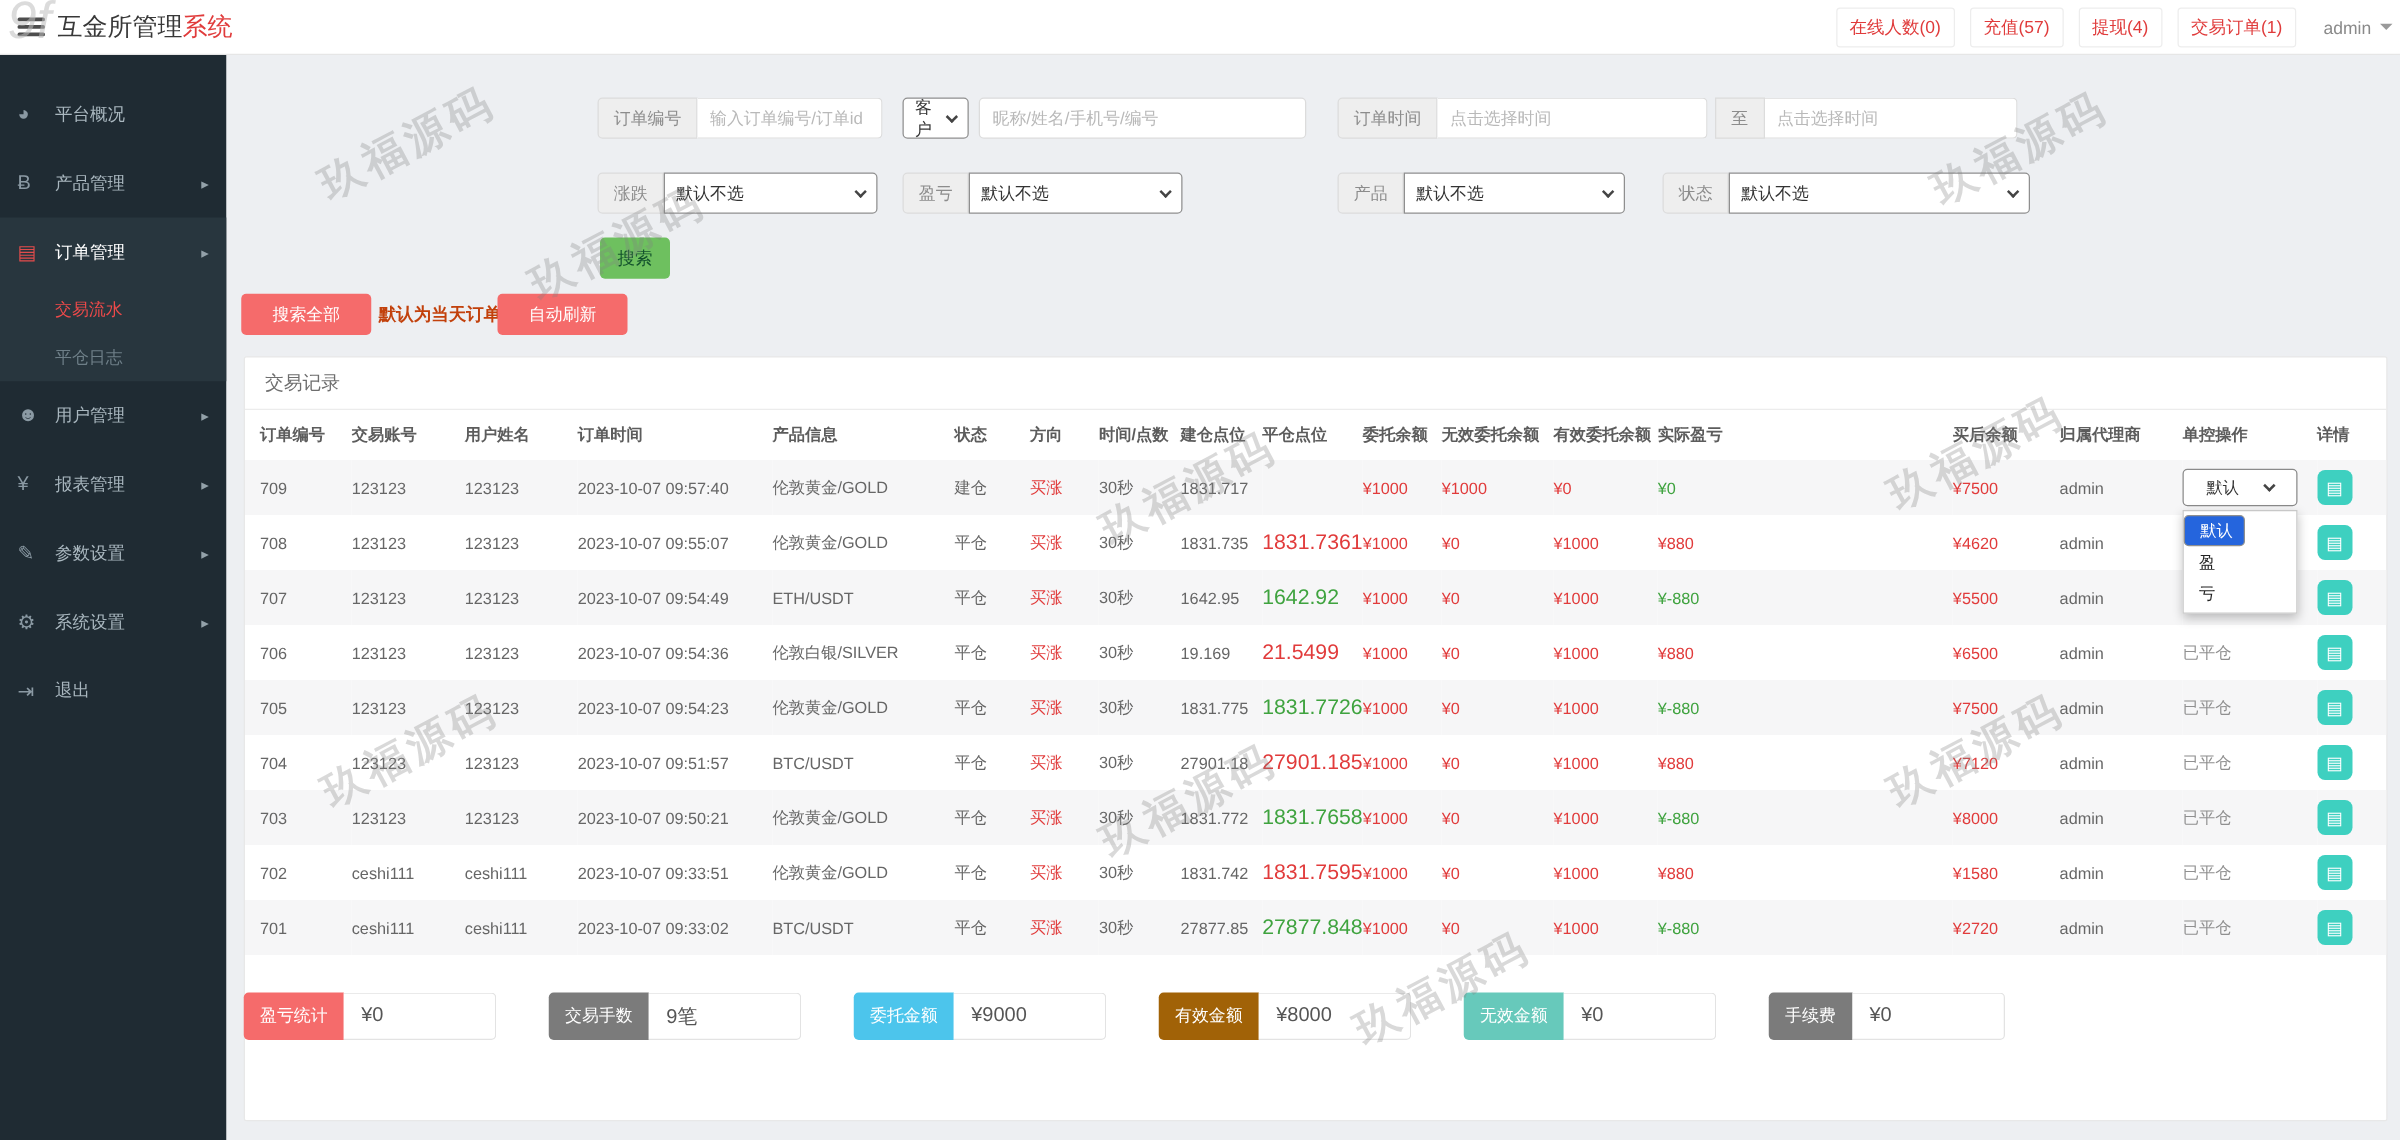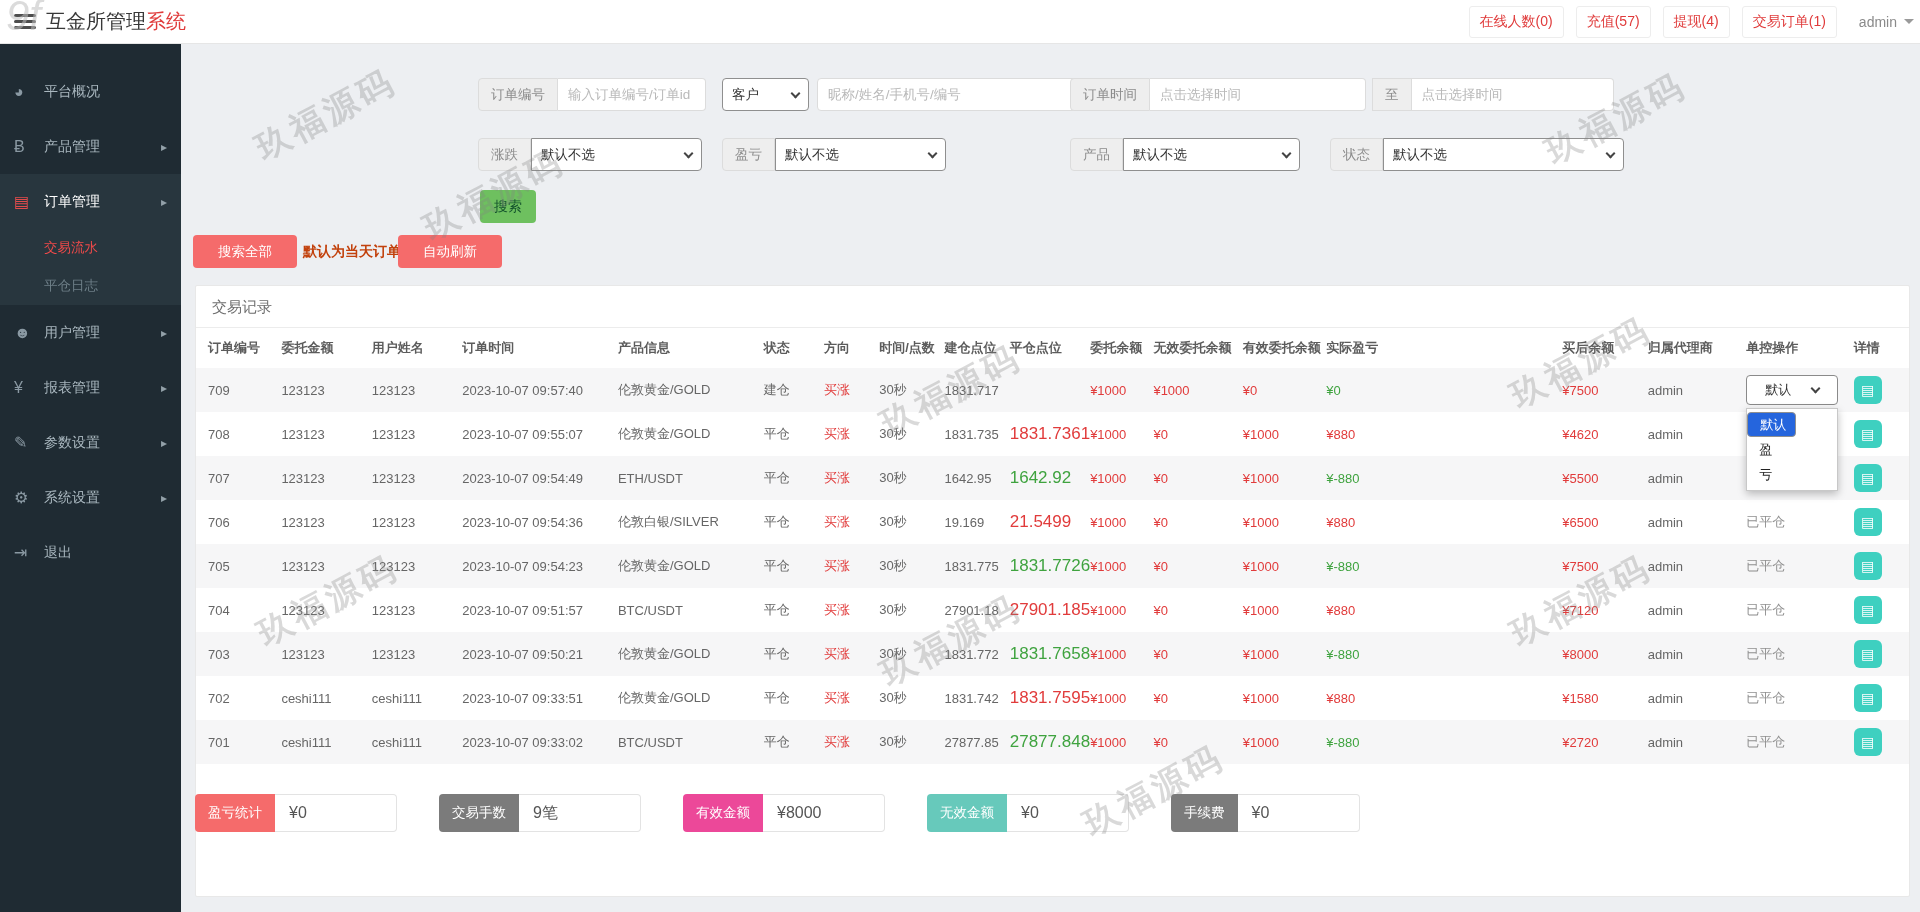--- a/index.html
+++ b/index.html
@@ -145,21 +145,21 @@
     </div>
   </div>
 
 <div class="content">
 
   <div class="f-group g-r1c1">
     <span class="addon">订单编号</span>
     <input class="f-input" style="width: 148px;" placeholder="输入订单编号/订单id">
   </div>
   <div class="f-group g-r1c2">
-    <div class="sel" style="width:87px">
+    <div class="sel" style="width:53px">
       <span>客户</span>
         <span class="chev"></span>
     </div>
     <input class="f-input alone" style="width: 262px; margin-left: 8px;" placeholder="昵称/姓名/手机号/编号">
   </div>
   <div class="f-group g-r1c3">
     <span class="addon">订单时间</span>
     <input class="f-input" style="width: 216px;" placeholder="点击选择时间">
     <span class="addon" style="border-radius:0;margin-left:6px">至</span>
     <input class="f-input" style="width: 202px;" placeholder="点击选择时间">
@@ -219,21 +219,21 @@
         <col style="width:83px">
           <col style="width:235px">
           <col style="width:85px">
           <col style="width:98px">
         <col style="width:107px">
           <col style="width:55px">
       </colgroup>
       <thead>
           <tr>
             <th>订单编号</th>
-            <th>委托金额</th>
+            <th>交易账号</th>
             <th>用户姓名</th>
             <th>订单时间</th>
             <th>产品信息</th>
             <th>状态</th>
             <th>方向</th>
             <th>时间/点数</th>
             <th>建仓点位</th>
             <th>平仓点位</th>
             <th>委托余额</th>
             <th>无效委托余额</th>
@@ -441,21 +441,25 @@
   <div class="summary">
       <div class="sum-box">
         <span class="sum-label" style="background: rgb(245, 107, 107);">盈亏统计</span>
         <span class="sum-value">¥0</span>
       </div>
       <div class="sum-box">
         <span class="sum-label" style="background: rgb(123, 123, 123);">交易手数</span>
         <span class="sum-value">9笔</span>
       </div>
       <div class="sum-box">
-        <span class="sum-label" style="background: #ec4899;">有效金额</span>
+        <span class="sum-label" style="background: rgb(76, 197, 236);">委托金额</span>
+        <span class="sum-value">¥9000</span>
+      </div>
+      <div class="sum-box">
+        <span class="sum-label" style="background: #a16207;">有效金额</span>
         <span class="sum-value">¥8000</span>
       </div>
       <div class="sum-box">
         <span class="sum-label" style="background: rgb(103, 201, 187);">无效金额</span>
         <span class="sum-value">¥0</span>
       </div>
       <div class="sum-box">
         <span class="sum-label" style="background: rgb(123, 123, 123);">手续费</span>
         <span class="sum-value">¥0</span>
       </div>

